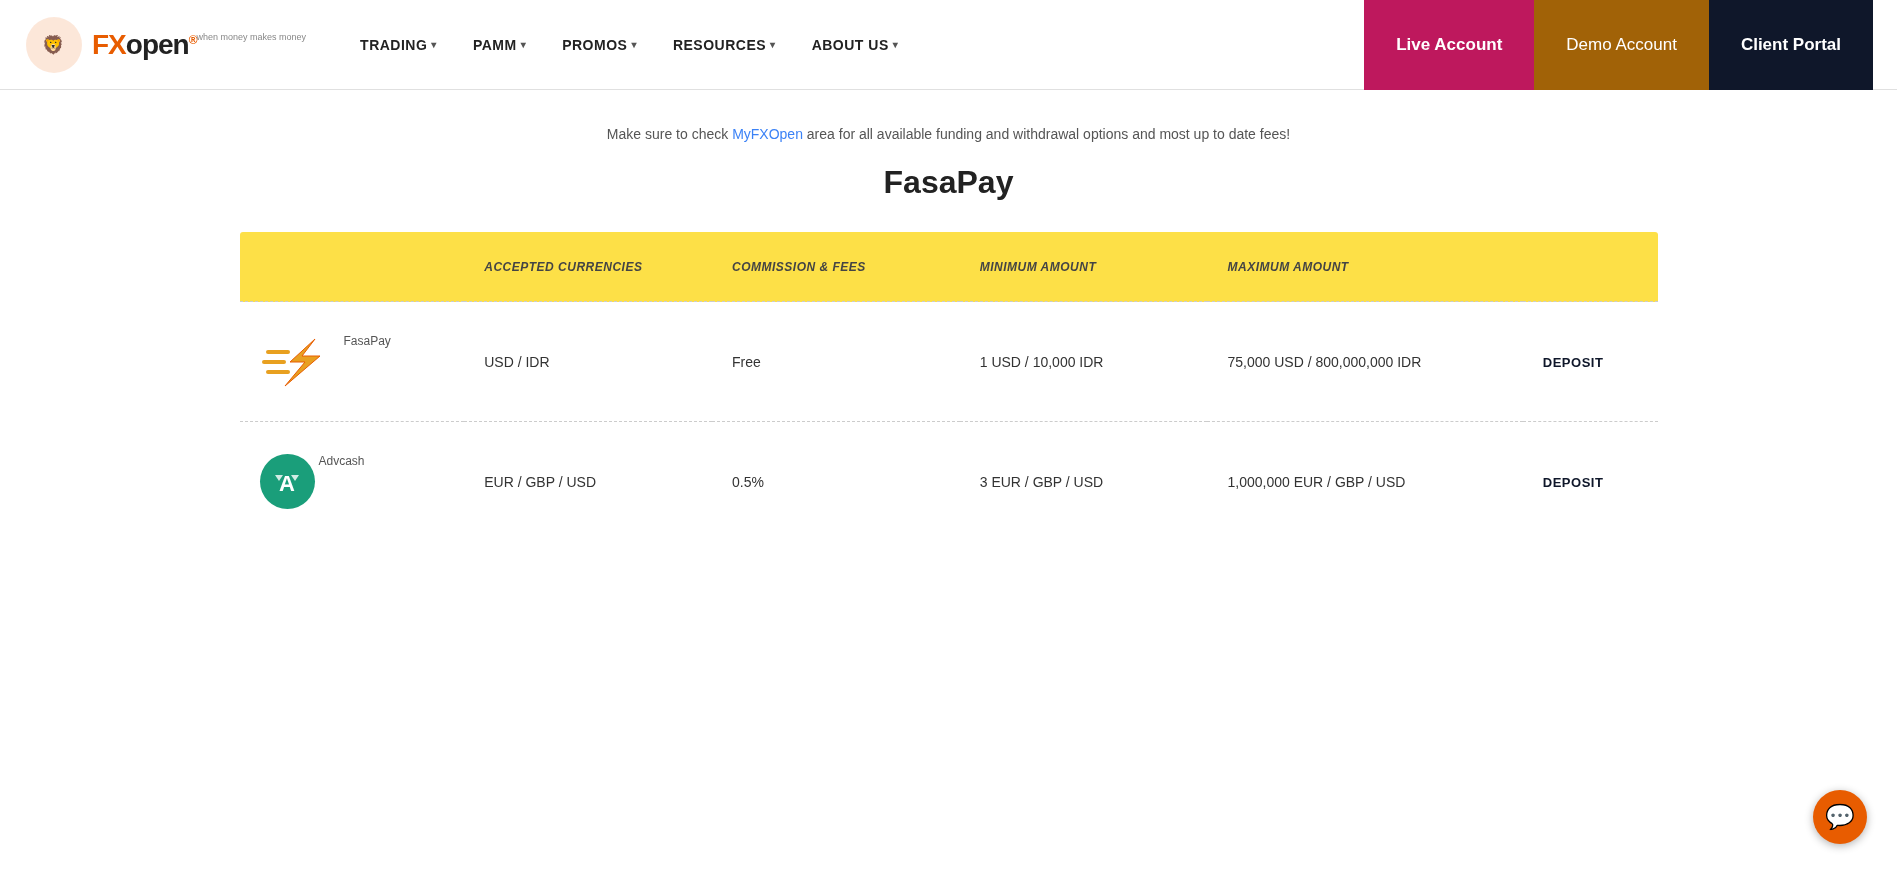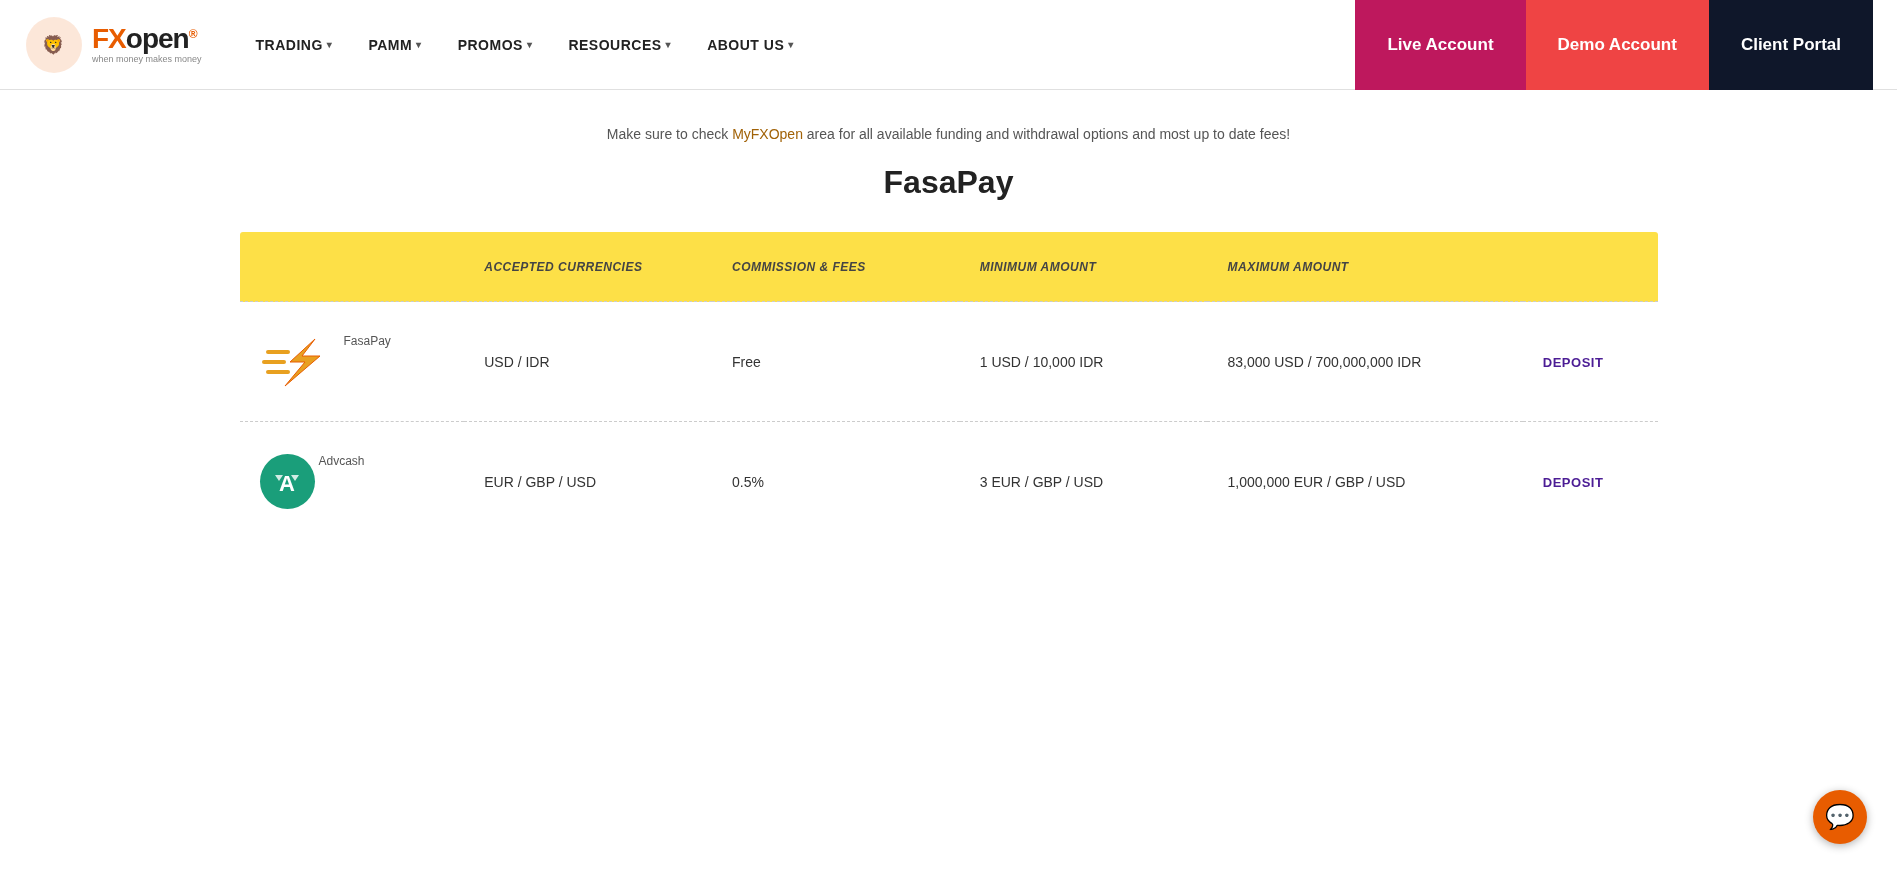--- a/index.html
+++ b/index.html
@@ -20,21 +20,21 @@
       gap: 8px;
       margin-right: 40px;
       flex-shrink: 0;
     }
     .logo-icon {
       width: 60px;
       height: 60px;
     }
     .logo-text {
       display: flex;
-      flex-direction: column;
+      flex-direction: row;
       line-height: 1;
     }
     .logo-fx {
       font-size: 28px;
       font-weight: 900;
       color: #222;
       letter-spacing: -1px;
     }
     .logo-fx span {
       color: #e85c00;
@@ -82,27 +82,27 @@
       color: #fff;
       border: none;
       padding: 0 32px;
       height: 90px;
       font-size: 17px;
       font-weight: 600;
       cursor: pointer;
       white-space: nowrap;
     }
     .btn-demo {
-      background: #ef4444;
+      background: #a16207;
       color: #fff;
       border: none;
       padding: 16px 32px;
       height: 90px;
       font-size: 17px;
-      font-weight: 700;
+      font-weight: 400;
       cursor: pointer;
       white-space: nowrap;
     }
     .btn-portal {
       background: #0f172a;
       color: #fff;
       border: none;
       padding: 0 32px;
       height: 90px;
       font-size: 17px;
@@ -120,21 +120,21 @@
 
     
     .notice-banner {
       text-align: center;
       padding: 12px 20px;
       font-size: 14px;
       color: #555;
       margin-bottom: 10px;
     }
     .notice-banner a, .notice-link {
-      color: #a16207;
+      color: #3b82f6;
       text-decoration: none;
     }
 
     
     .page-title {
       text-align: center;
       font-size: 32px;
       font-weight: 700;
       color: #222;
       margin-bottom: 30px;
@@ -201,21 +201,21 @@
       background: #1a9e7a;
       display: flex;
       align-items: center;
       justify-content: center;
       color: #fff;
       font-size: 22px;
       font-weight: 700;
     }
 
     .deposit-link {
-      color: #4c1d95;
+      color: #0f172a;
       font-weight: 700;
       font-size: 13px;
       text-decoration: none;
       cursor: pointer;
       letter-spacing: 0.5px;
       margin-top: 30px;
     }
 
     
     .chat-button {
@@ -315,21 +315,21 @@
               <line x1="8" y1="18" x2="28" y2="18" stroke="#e8a020" stroke-width="4" stroke-linecap="round"></line>
               <line x1="4" y1="28" x2="24" y2="28" stroke="#e8a020" stroke-width="4" stroke-linecap="round"></line>
               <line x1="8" y1="38" x2="28" y2="38" stroke="#e8a020" stroke-width="4" stroke-linecap="round"></line>
             </svg>
             <span class="provider-name">FasaPay</span>
           </div>
         </td>
         <td>USD / IDR</td>
         <td>Free</td>
         <td>1 USD / 10,000 IDR</td>
-        <td>83,000 USD / 700,000,000 IDR</td>
+        <td>75,000 USD / 800,000,000 IDR</td>
         <td>
           <a class="deposit-link">DEPOSIT</a>
         </td>
       </tr>
 
       <tr class="table-data-row">
         <td>
           <div class="provider-cell">
 
             <div class="advcash-logo">

